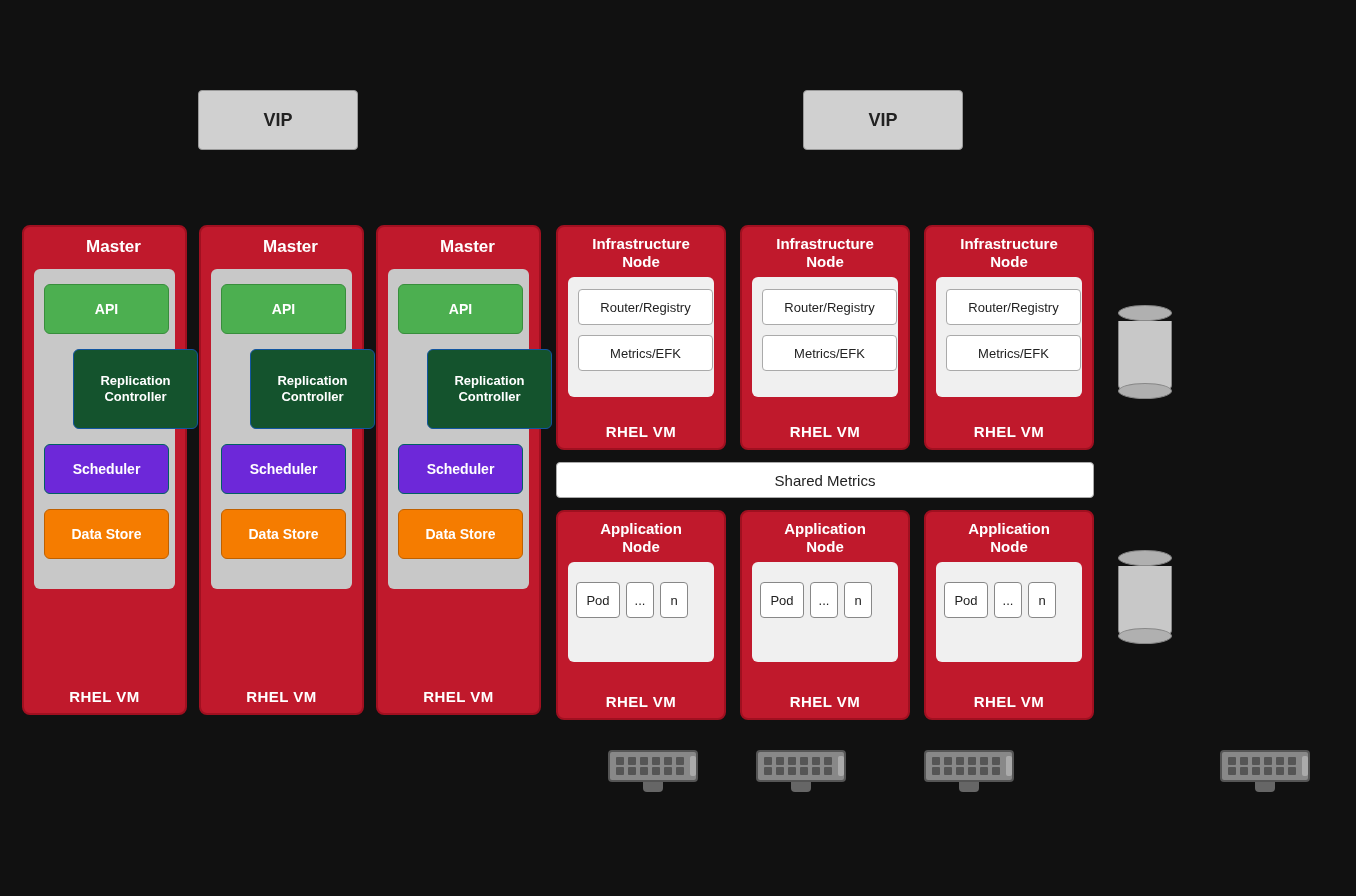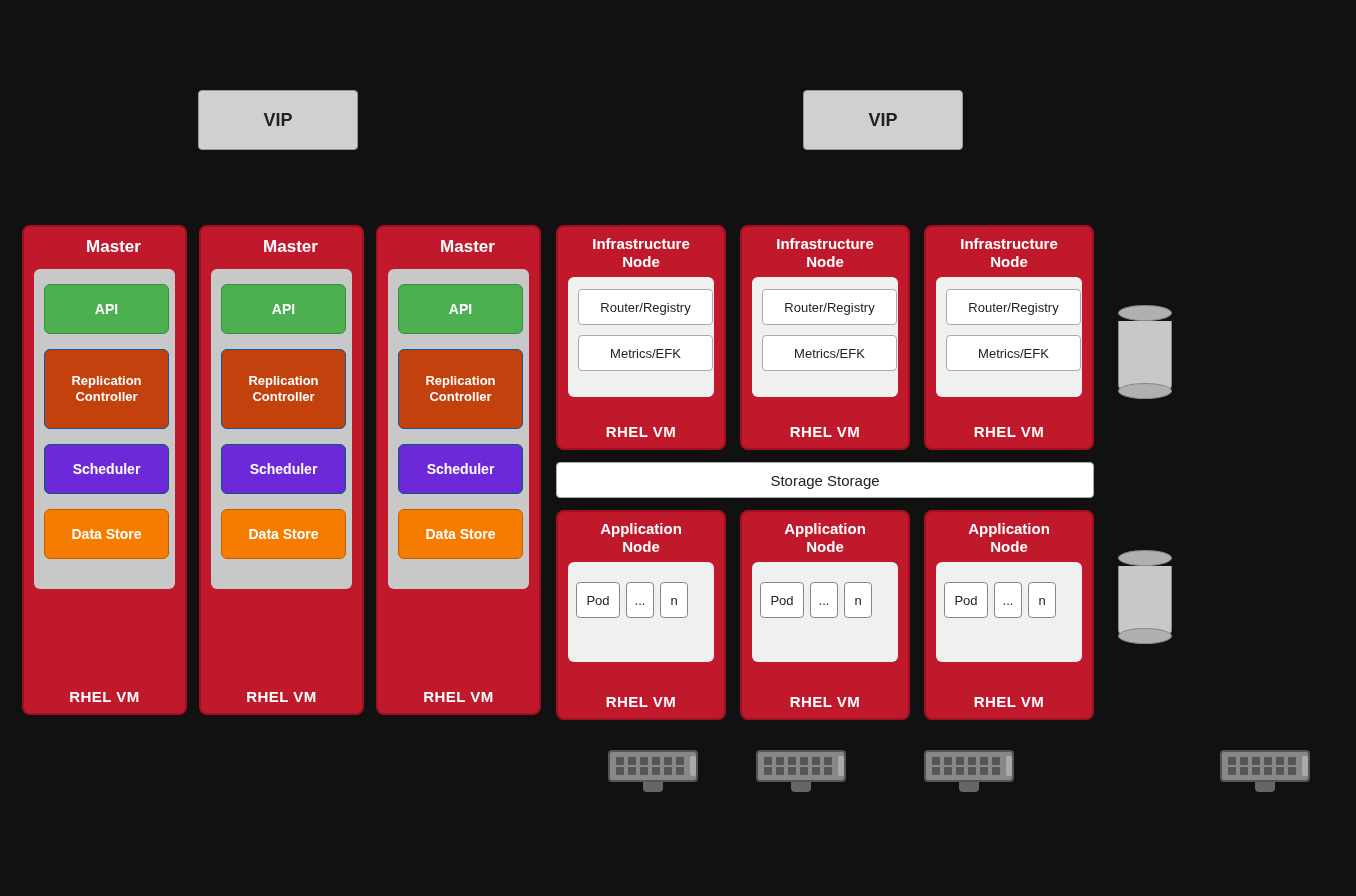--- a/index.html
+++ b/index.html
@@ -81,21 +81,21 @@
       align-items: center;
       justify-content: center;
       text-align: center;
       font-weight: bold;
       color: white;
       font-size: 14px;
       line-height: 1.2;
     }
 
     .comp-green { background: #4caf50; border: 1.5px solid #388e3c; }
-    .comp-blue  { background: #c2410c; border: 1.5px solid #1255a0; }
+    .comp-blue  { background: #14532d; border: 1.5px solid #1255a0; margin-left: 29px; }
     .comp-teal  { background: #6d28d9; border: 1.5px solid #006064; }
     .comp-orange{ background: #f57c00; border: 1.5px solid #bf6000; }
 
     
     .white-inner {
       position: absolute;
       background: #f0f0f0;
       border-radius: 6px;
       top: 50px;
       left: 10px;
@@ -251,21 +251,21 @@
   <div class="red-container" style="left:924px;top:225px;width:170px;height:225px;">
     <span class="node-label">Infrastructure<br>Node</span>
     <div class="white-inner" style="height:120px;">
       <div class="sub-box" style="top:12px;left:10px;width:135px;height:36px;">Router/Registry</div>
       <div class="sub-box" style="top:58px;left:10px;width:135px;height:36px;">Metrics/EFK</div>
     </div>
     <span class="rhel-label">RHEL VM</span>
   </div>
 
   <div class="shared-storage" style="left:556px;top:462px;width:538px;height:36px;">
-    <span>Storage Storage</span>
+    <span>Shared Metrics</span>
   </div>
 
   <div class="red-container" style="left:556px;top:510px;width:170px;height:210px;">
     <span class="node-label">Application<br>Node</span>
     <div class="white-inner" style="height:100px;">
       <div class="pod-box" style="top:20px;left:8px;width:44px;height:36px;">Pod</div>
       <div class="pod-box" style="top:20px;left:58px;width:28px;height:36px;">...</div>
       <div class="pod-box" style="top:20px;left:92px;width:28px;height:36px;">n</div>
     </div>
     <span class="rhel-label">RHEL VM</span>

